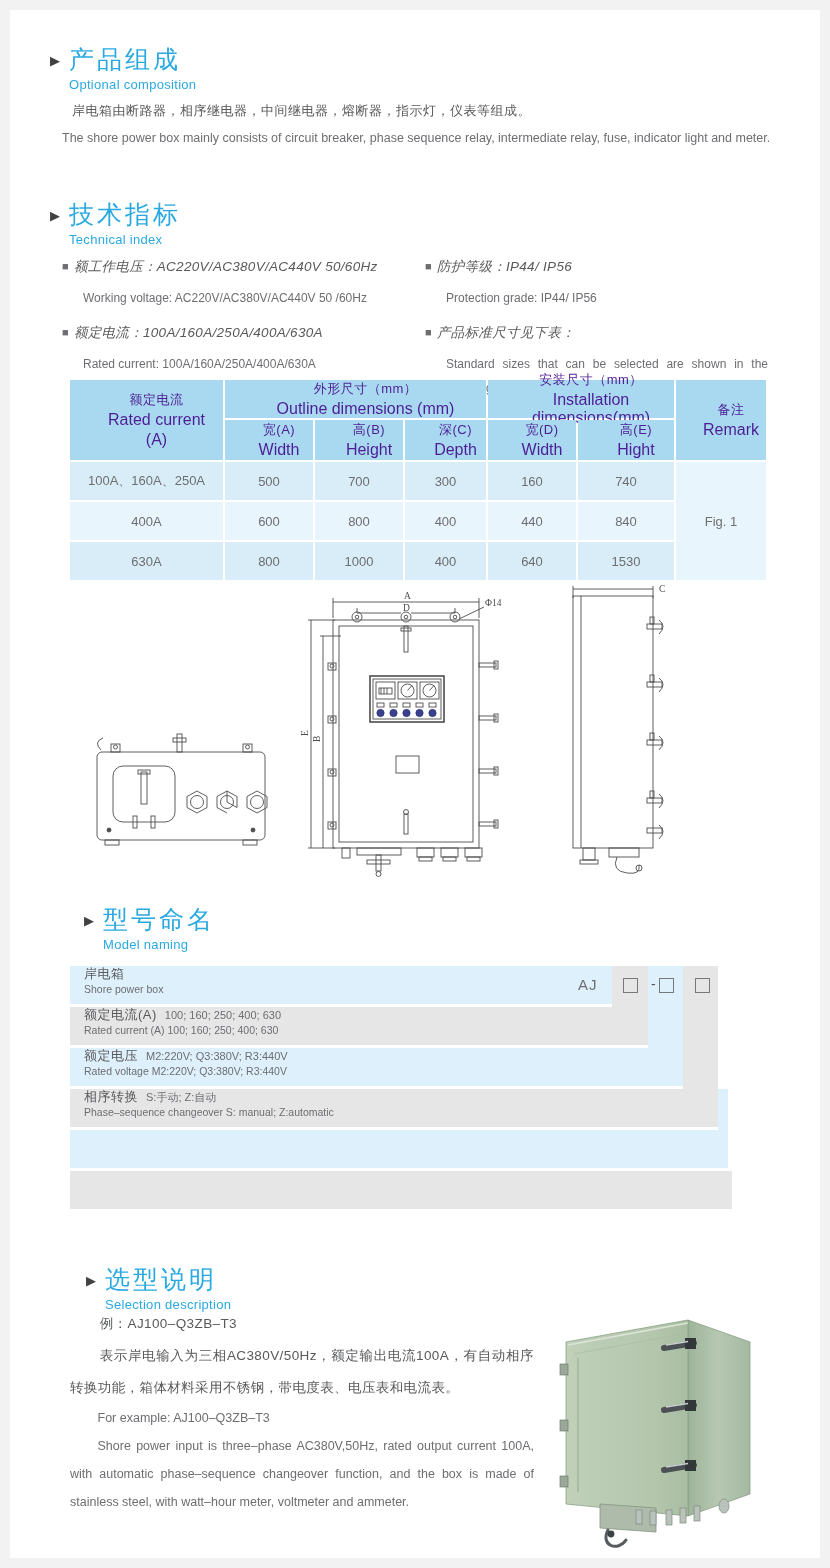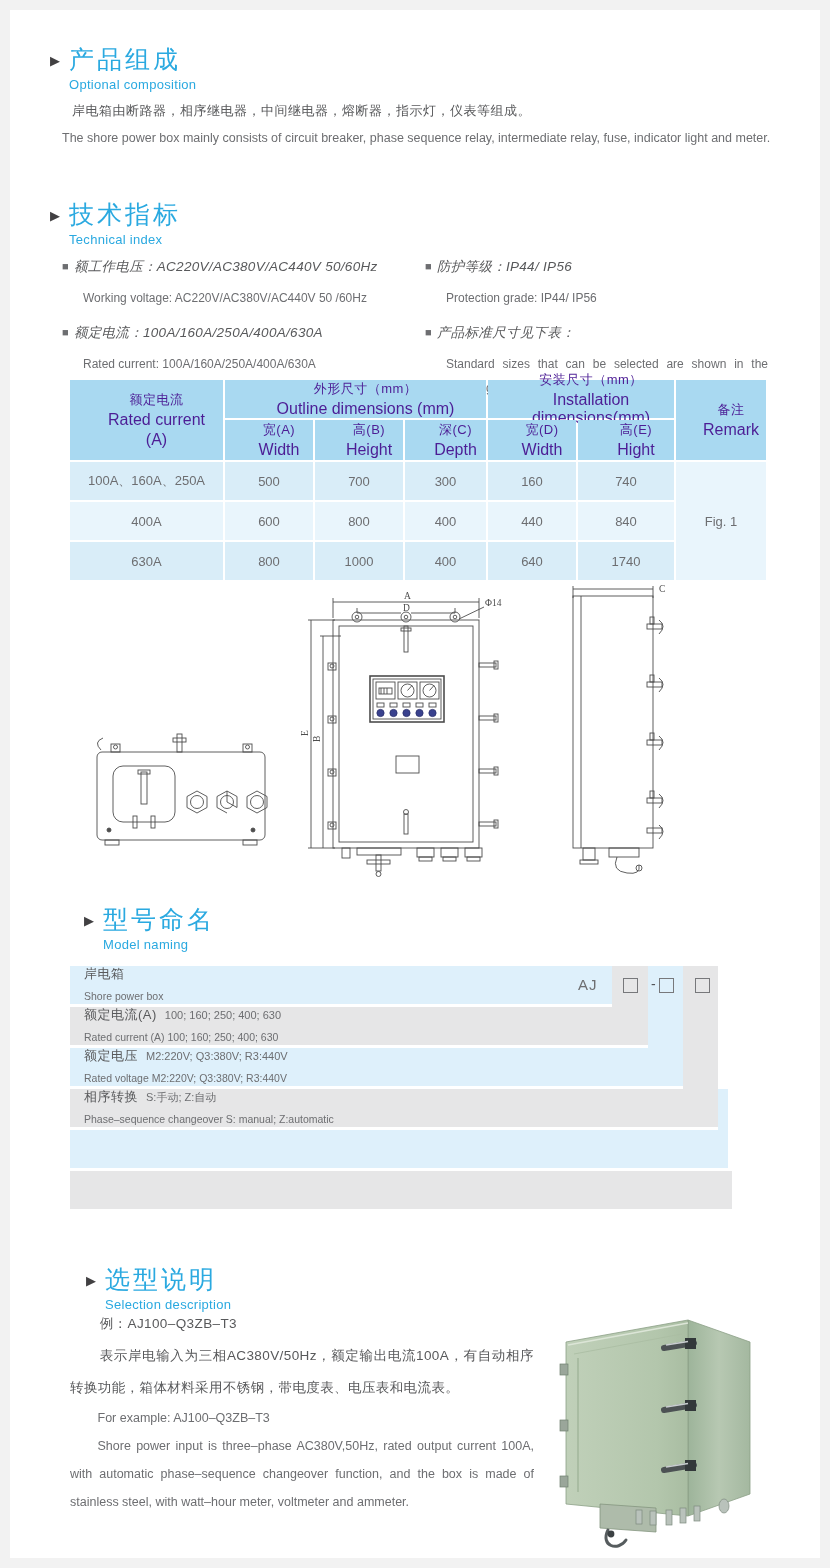--- a/index.html
+++ b/index.html
@@ -37,21 +37,21 @@
   
   .drawing{position:absolute;left:65px;top:584px;width:700px;height:300px;}
   .drawing svg{display:block;}
   .dwg-label{font-family:"Liberation Serif","DejaVu Serif",serif;font-size:9.5px;fill:#4d4d4d;}
 
   
   .naming{position:absolute;left:70px;top:966px;width:700px;height:246px;}
   .band,.ncol{position:absolute;}
   .nb{background:#def0fb;}
   .ng{background:#e6e6e7;}
-  .nrow-content{position:absolute;left:14px;display:flex;flex-direction:column;justify-content:space-between;height:38px;}
+  .nrow-content{position:absolute;left:14px;display:flex;flex-direction:column;justify-content:flex-start;height:38px;}
   .nl-cn{font-size:13px;color:#58595b;letter-spacing:0.5px;line-height:1.25;}
   .nl-cn .nv{font-size:11px;color:#6d6e71;margin-left:8px;letter-spacing:0;}
   .nl-en{font-size:10.5px;color:#6d6e71;line-height:1.3;margin-top:1px;}
   .code-aj{position:absolute;left:508px;top:0;height:38px;line-height:38px;font-size:15px;color:#6d6e71;letter-spacing:1px;}
   .code-box{position:absolute;top:12px;width:13px;height:13px;border:1px solid #77787b;background:transparent;}
   .code-dash{position:absolute;top:0;height:38px;line-height:37px;font-size:14px;color:#55565a;}
 
   
   .sel-text{position:absolute;left:70px;top:1308px;width:464px;}
   .sel-cn{font-size:13.5px;color:#58595b;line-height:32px;text-align:justify;text-indent:2.2em;margin:0;letter-spacing:0.4px;}
@@ -151,21 +151,21 @@
     <div class="td td-light" style="grid-column:3;grid-row:4;">800</div>
     <div class="td td-light" style="grid-column:4;grid-row:4;">400</div>
     <div class="td td-light" style="grid-column:5;grid-row:4;">440</div>
     <div class="td td-light" style="grid-column:6;grid-row:4;">840</div>
 
     <div class="td td-dark" style="grid-column:1;grid-row:5;">630A</div>
     <div class="td td-dark" style="grid-column:2;grid-row:5;">800</div>
     <div class="td td-dark" style="grid-column:3;grid-row:5;">1000</div>
     <div class="td td-dark" style="grid-column:4;grid-row:5;">400</div>
     <div class="td td-dark" style="grid-column:5;grid-row:5;">640</div>
-    <div class="td td-dark" style="grid-column:6;grid-row:5;">1740</div>
+    <div class="td td-dark" style="grid-column:6;grid-row:5;">1530</div>
   </div>
 
   <div class="drawing">
     <svg width="700" height="300" viewBox="0 0 700 300" fill="none" stroke="#4d4d4d" stroke-width="0.9">
 
       <g>
         <rect x="268" y="36" width="146" height="228"></rect>
         <rect x="274" y="42" width="134" height="216"></rect>
 
         <circle cx="292" cy="33" r="5"></circle>

